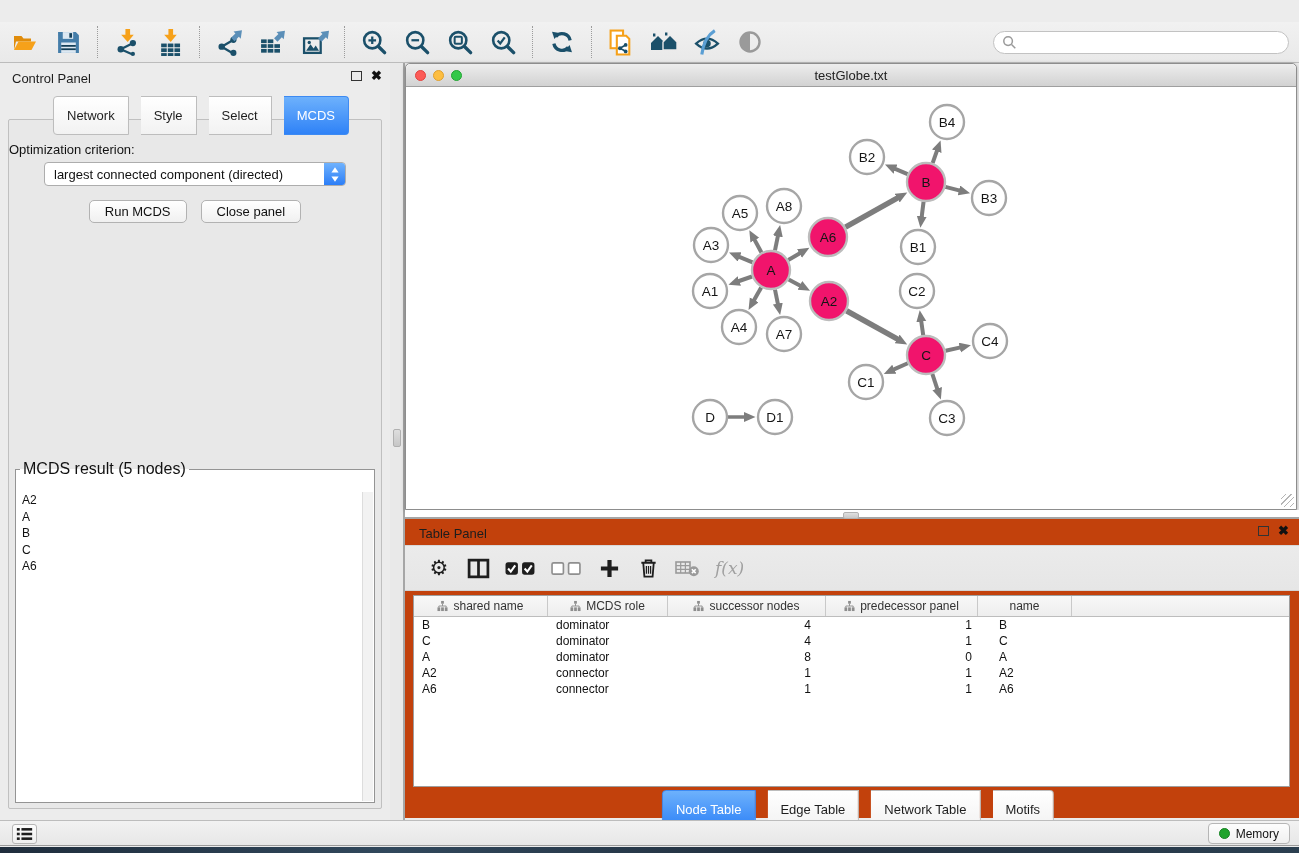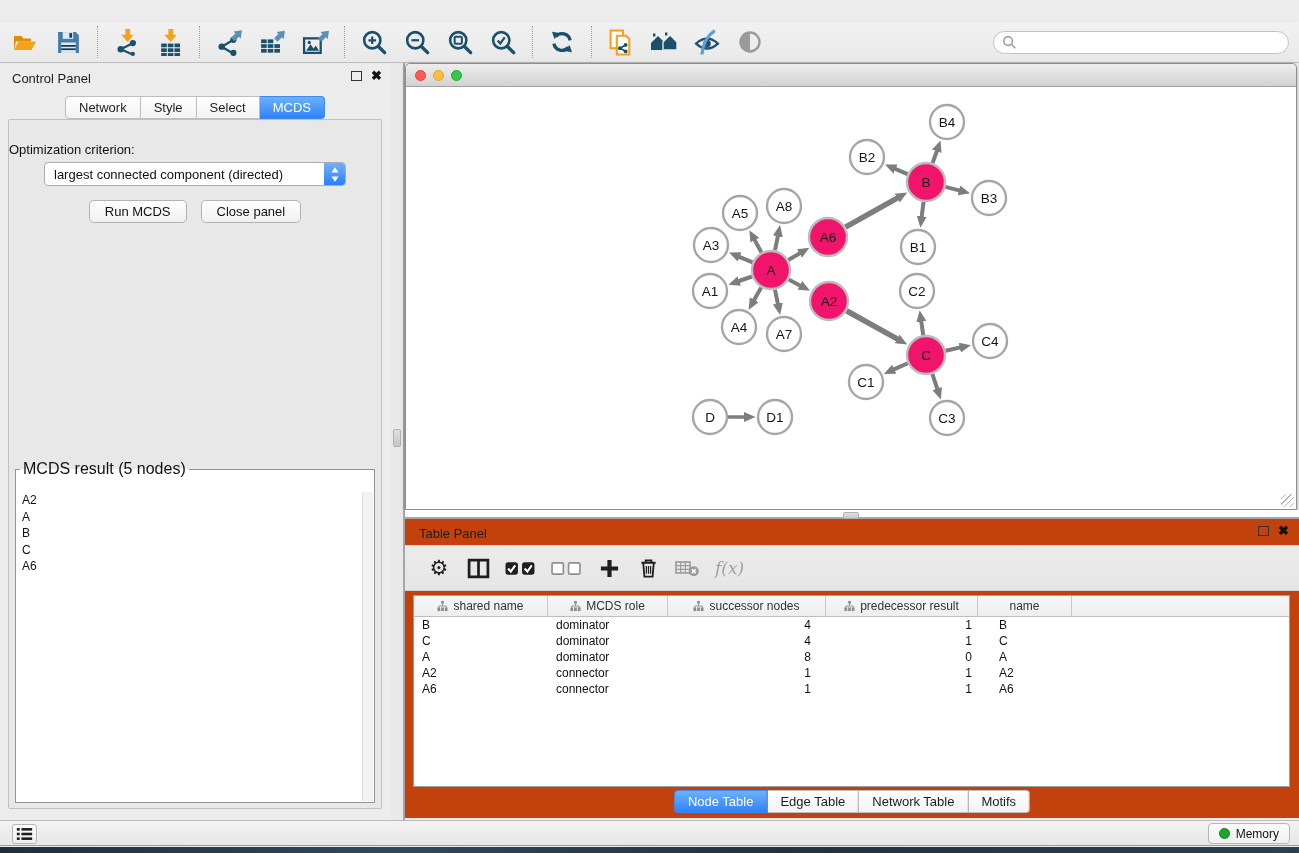--- a/index.html
+++ b/index.html
@@ -32,21 +32,21 @@
   
   .control-panel { position:absolute; left:0; top:63px; width:390px; height:757px; background:#ececec; }
   .cp-header { position:absolute; left:0; top:0; right:0; height:30px; }
   .panel-title { position:absolute; left:12px; top:8px; font-size:13px; color:#1d1d1d; }
   .panel-icons { position:absolute; right:8px; top:8px; display:flex; gap:9px; align-items:center; }
   .float-icon { width:11px; height:10px; border:1.5px solid #333; display:inline-block; }
   .close-icon { font-size:13px; font-weight:bold; color:#111; line-height:10px; cursor:pointer; }
   .seg-tabs { display:flex; }
   .cp-tabs { position:absolute; top:33px; left:50%; transform:translateX(-50%); z-index:2; }
   .seg-tab { background:linear-gradient(#ffffff,#f2f2f2); border:1px solid #bdbdbd; border-left:none;
-    padding:3px 13px; font-size:13px; color:#1e1e1e; cursor:pointer; white-space:nowrap; }
+    padding:11px 13px; font-size:13px; color:#1e1e1e; cursor:pointer; white-space:nowrap;margin-left:12px; }
   .seg-tab:first-child { border-left:1px solid #bdbdbd; border-radius:4px 0 0 4px; }
   .seg-tab:last-child { border-radius:0 4px 4px 0;text-align:right; }
   .seg-tab.active { background:linear-gradient(#6db1fc,#2f82f7); color:#fff; border-color:#3d8af2; }
   .cp-body { position:absolute; left:8px; right:8px; top:56px; height:690px;
     background:#e8e8e8; border:1px solid #c0c0c0; border-radius:2px; }
   .opt-label { position:absolute; top:22px; left:0; right:0; text-align:left; font-size:13px; color:#111; }
   .dropdown { position:absolute; top:42px; left:35px; right:35px; height:24px; background:#fff;
     border:1px solid #adadad; border-radius:4px; display:flex; align-items:center; cursor:pointer; }
   .dd-value { flex:1; font-size:13px; color:#111; padding-left:9px; white-space:nowrap; overflow:hidden; }
   .dd-stepper { width:21px; height:22px; border-radius:0 3px 3px 0; background:linear-gradient(#6fb2fd,#2c7ef7);
@@ -331,20 +331,21 @@
     <span class="v-handle"></span>
   </div>
 
   <div class="network-window">
     <div class="nw-titlebar">
       <div class="lights">
         <span class="light red"></span>
         <span class="light yellow"></span>
         <span class="light green"></span>
       </div>
+      <div class="nw-title">testGlobe.txt</div>
     </div>
     <div class="nw-canvas">
       <svg id="graph-svg" width="890" height="421">
           <defs>
             <marker id="arw" markerUnits="userSpaceOnUse" markerWidth="13" markerHeight="11" refX="1" refY="5" orient="auto">
               <path d="M0 0 L11.5 5 L0 10 Z" fill="#7d7d7d"></path>
             </marker>
           </defs>
           <line x1="355.4445610618003" y1="165.43032195234252" x2="348.33315840729955" y2="152.3545170714862" stroke="#7d7d7d" stroke-width="4" marker-end="url(#arw)"></line>
           <line x1="368.9811984858021" y1="163.40025360835892" x2="372.02820227129683" y2="148.39961958746161" stroke="#7d7d7d" stroke-width="4" marker-end="url(#arw)"></line>
@@ -554,21 +555,21 @@
           <div class="th c3">
             <svg width="11" height="12" viewBox="0 0 12 12">
               <g fill="#8d8d8d">
                 <rect x="4.5" y="0.5" width="3" height="3"></rect>
                 <rect x="0.5" y="7.5" width="3" height="4"></rect>
                 <rect x="4.5" y="7.5" width="3" height="4"></rect>
                 <rect x="8.5" y="7.5" width="3" height="4"></rect>
               </g>
               <path d="M6 3.5 v2.5 M2 7.5 V6 h8 v1.5" stroke="#8d8d8d" stroke-width="1" fill="none"></path>
             </svg>
-            <span>predecessor result</span>
+            <span>predecessor panel</span>
           </div>
           <div class="th c4">
             <span>name</span>
           </div>
         </div>
       <div id="tbl-body">
           <div class="trow">
             <div class="cell c0">B</div>
             <div class="cell c1">dominator</div>
             <div class="cell c2 num">4</div>

